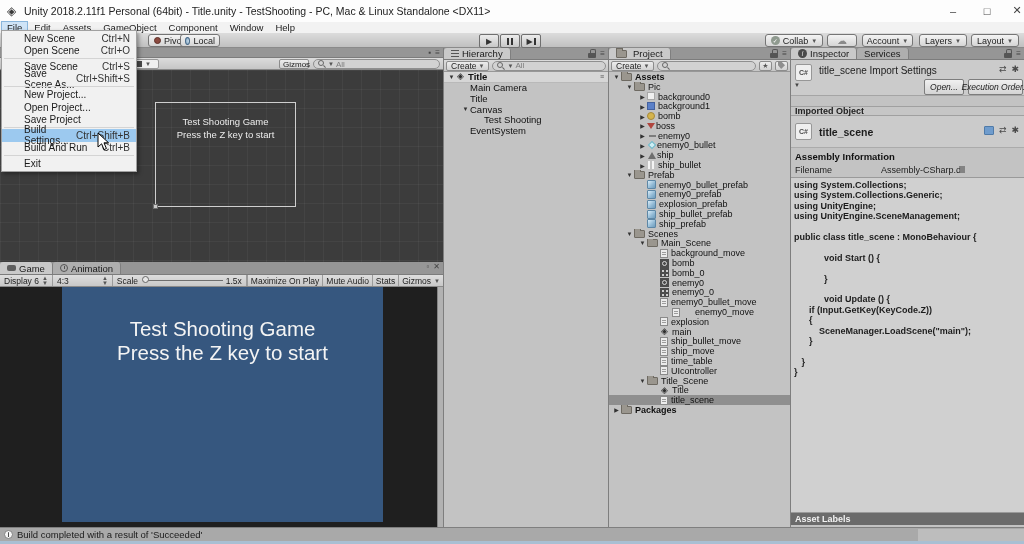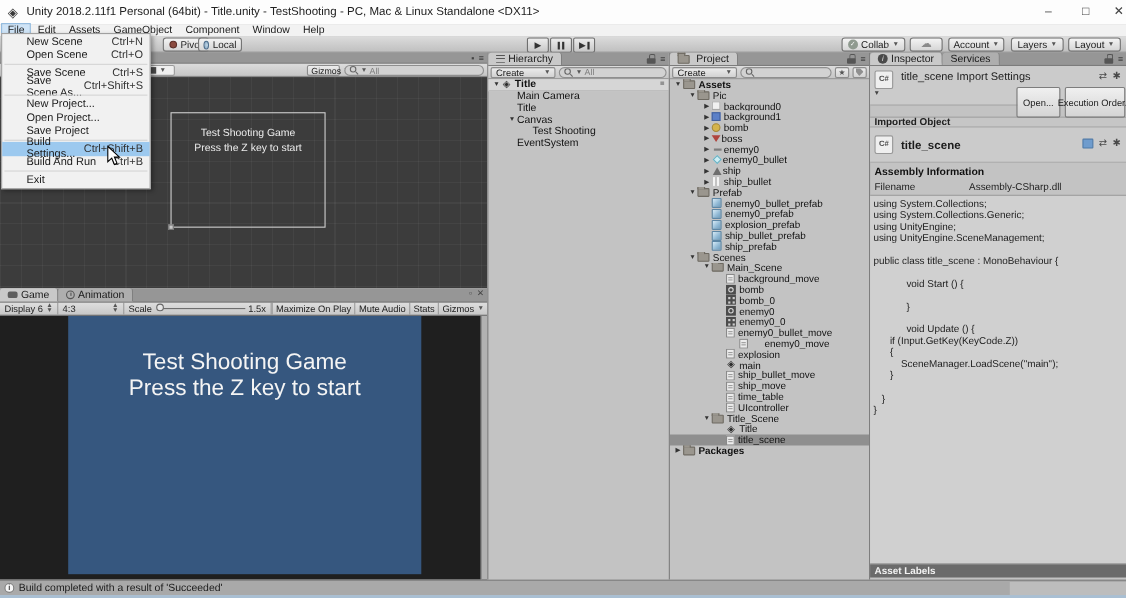--- a/index.html
+++ b/index.html
@@ -39,21 +39,21 @@
   .panel { position:absolute; background:#c3c3c3; }
   .tabbar { position:relative; background:#969696; border-bottom:1px solid #7c7c7c; display:flex; align-items:flex-end; }
   .tab { height:100%; display:flex; align-items:center; gap:3px; padding:0 7px; font-size:9.5px; background:#aeaeae; border-right:1px solid #7f7f7f; border-radius:3px 3px 0 0; color:#1a1a1a; }
   .tab.active { background:#c9c9c9; }
   .corner-icons { position:absolute; right:3px; top:1px; display:flex; align-items:center; gap:4px; }
   .lock { position:relative; width:8px; height:9px; display:inline-block; }
   .lock::before { content:""; position:absolute; top:0; left:2px; width:4px; height:4px; border:1px solid #555; border-bottom:none; border-radius:2px 2px 0 0; }
   .lock::after { content:""; position:absolute; bottom:0; left:0; width:8px; height:5px; background:#555; border-radius:1px; }
   .panelmenu { font-size:8px; color:#444; line-height:8px; }
   .ptoolbar { position:relative; height:12px; background:linear-gradient(#dcdcdc,#c6c6c6); border-bottom:1px solid #979797; display:flex; align-items:center; padding:0 2px; gap:3px; }
-  .create-btn { height:10px; border:1px solid #8c8c8c; border-radius:2px; background:linear-gradient(#ececec,#d2d2d2); font-size:8.5px; display:flex; align-items:center; gap:18px; padding:0 4px; color:#222; white-space:nowrap; }
+  .create-btn { height:10px; border:1px solid #8c8c8c; border-radius:2px; background:linear-gradient(#ececec,#d2d2d2); font-size:8.5px; display:flex; align-items:center; gap:2px; padding:0 4px; color:#222; white-space:nowrap; }
   .search-pill { flex:1; height:10px; border:1px solid #8f8f8f; border-radius:6px; background:#d2d2d2; display:flex; align-items:center; gap:2px; padding:0 4px; overflow:hidden; }
   .mag { position:relative; width:8px; height:8px; flex:0 0 auto; }
   .mag::before { content:""; position:absolute; top:0; left:0; width:4px; height:4px; border:1px solid #666; border-radius:50%; }
   .mag::after { content:""; position:absolute; bottom:1px; left:5px; width:3px; height:1px; background:#666; transform:rotate(45deg); }
   .search-hint { font-size:8px; color:#7d7d7d; }
 
   
   #scene-panel { left:0; top:48px; width:443px; height:214px; }
   #scene-tabbar { height:10px; }
   #scene-toolbar { height:12px; position:relative; background:linear-gradient(#dcdcdc,#c6c6c6); border-bottom:1px solid #8a8a8a; }
@@ -131,36 +131,36 @@
   .tagico { width:7px; height:7px; background:#8f8f8f; clip-path:polygon(0 0,55% 0,100% 45%,45% 100%,0 45%); }
 
   
   #inspector-panel { left:790px; top:48px; width:234px; height:479px; border-left:1px solid #7e7e7e; display:flex; flex-direction:column; }
   .info-circle { width:9px; height:9px; border-radius:50%; background:#4a4a4a; color:#eee; font-size:6.5px; display:flex; align-items:center; justify-content:center; font-style:italic; }
   #insp-header { position:relative; height:36px; background:#cbcbcb; border-bottom:1px solid #a5a5a5; flex:0 0 auto; }
   .csharp-badge { position:absolute; left:4px; top:4px; width:17px; height:17px; background:#efefef; border:1px solid #979797; border-radius:2px; color:#4a4a4a; font-size:7px; font-weight:bold; display:flex; align-items:center; justify-content:center; }
   #insp-header .foldout { position:absolute; left:3px; top:22px; font-size:6px; color:#444; }
   #insp-title { position:absolute; left:28px; top:5px; font-size:10px; color:#222; white-space:nowrap; }
   #insp-header-icons { position:absolute; right:5px; top:4px; display:flex; gap:5px; font-size:9px; color:#4a4a4a; }
-  .small-btn { position:absolute; top:19px; height:28px; border:1px solid #7d7d7d; border-radius:2px; background:linear-gradient(#f0f0f0,#d4d4d4); font-size:8.5px; display:flex; align-items:center; justify-content:center; padding:0 4px; color:#222; white-space:nowrap; }
+  .small-btn { position:absolute; top:19px; height:16px; border:1px solid #7d7d7d; border-radius:2px; background:linear-gradient(#f0f0f0,#d4d4d4); font-size:8.5px; display:flex; align-items:center; justify-content:center; padding:0 4px; color:#222; white-space:nowrap;font-style:italic; }
   #btn-open { left:133px; width:40px; }
   #btn-exec { left:177px; width:55px; }
   #insp-gap { height:10px; flex:0 0 auto; }
   #imported-bar { height:10px; background:#c6c6c6; border-top:1px solid #a0a0a0; border-bottom:1px solid #a0a0a0; font-size:9px; font-weight:bold; color:#222; padding-left:4px; display:flex; align-items:center; flex:0 0 auto; }
   #insp-subheader { position:relative; height:32px; background:#cbcbcb; border-bottom:1px solid #ababab; flex:0 0 auto; }
   #insp-subheader .csharp-badge { top:7px; }
   #insp-objname { position:absolute; left:28px; top:10px; font-size:10.5px; font-weight:bold; color:#1c1c1c; }
   #insp-sub-icons { position:absolute; right:5px; top:9px; display:flex; gap:5px; font-size:9px; color:#4a4a4a; align-items:center; }
   .book-icon { width:10px; height:9px; background:#6f9ccd; border:1px solid #4f7aa8; border-radius:1px; }
   #assembly-block { padding:3px 0 2px 4px; flex:0 0 auto; }
   #assembly-heading { font-size:9.5px; font-weight:bold; color:#111; margin-bottom:3px; }
   #assembly-row { display:flex; font-size:9px; color:#222; }
   #assembly-row .k { width:86px; }
   #code-box { flex:1; background:#d0d0d0; border-top:1px solid #9a9a9a; border-bottom:1px solid #9a9a9a; overflow:hidden; }
-  #code-box pre { font-family:"Liberation Sans","DejaVu Sans",sans-serif; font-size:9px; font-weight:normal; line-height:10.4px; color:#1c1c1c; padding:2px 0 0 3px; white-space:pre; }
+  #code-box pre { font-family:"Liberation Sans","DejaVu Sans",sans-serif; font-size:9px; font-weight:bold; line-height:10.4px; color:#1c1c1c; padding:2px 0 0 3px; white-space:pre; }
   #asset-labels-bar { height:12px; background:#6b6b6b; color:#f2f2f2; font-size:9px; font-weight:bold; display:flex; align-items:center; padding-left:4px; flex:0 0 auto; }
   #insp-footpad { height:2px; flex:0 0 auto; }
 
   
   #file-menu { position:absolute; left:1px; top:30px; width:136px; background:#f1f1f1; border:1px solid #a0a0a0; box-shadow:2px 2px 4px rgba(0,0,0,.35); z-index:50; padding:1px 0; }
   .fm-item { height:12.2px; display:flex; align-items:center; font-size:10px; color:#1a1a1a; padding-left:22px; padding-right:6px; }
   .fm-item .fm-short { margin-left:auto; color:#333; }
   .fm-item.hl { background:var(--menu-hl,#9cc9ef); }
   .fm-sep { height:4px; display:flex; align-items:center; }
   .fm-sep::after { content:""; display:block; width:100%; height:1px; background:#d4d4d4; margin:0 2px; }

